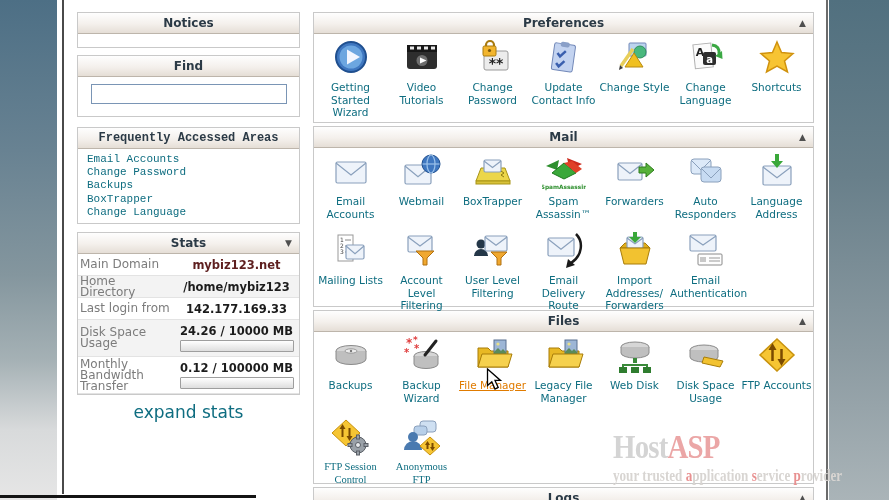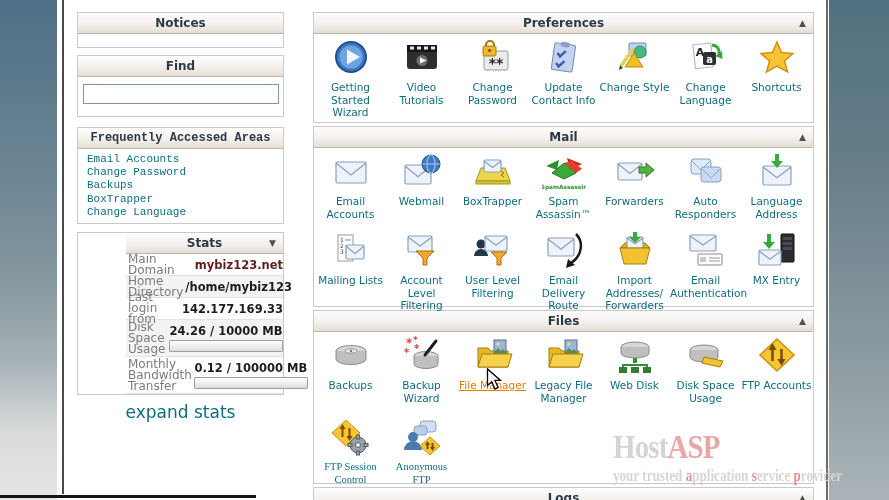--- a/index.html
+++ b/index.html
@@ -16,21 +16,21 @@
 
   
   .panel{border:1px solid #c9c9c9;background:#fff;}
   .panel-header{position:relative;height:20px;line-height:20px;text-align:center;
     font-size:12px;font-weight:bold;color:#2b3a46;
     background:linear-gradient(to bottom,#fefefe 0%,#f4f0ec 55%,#e5ded6 100%);
     border-bottom:1px solid #bdb5ab;}
   .collapse-arrow{position:absolute;right:7px;top:0;font-size:9px;color:#4f4f4f;cursor:pointer;}
 
   
-  #sidebar{position:absolute;left:77px;top:12px;width:207px;}
+  #sidebar{position:absolute;left:77px;top:12px;width:223px;}
   #notices-body{height:13px;}
   #find-body{height:32px;}
   #find-input{display:block;width:188px;height:16px;margin:7px auto 0 auto;
     border:1px solid #7a95b5;font-size:11px;padding:1px 3px;}
   #faa-body{padding:4px 0 4px 9px;}
   .faa-link{display:block;font-size:11px;line-height:13.2px;color:#0e6d80;text-decoration:none;cursor:pointer;}
   .stat-row{display:flex;border-bottom:1px solid #e3e3e3;align-items:center;}
   .stat-row.alt{background:#f3f3f3;}
   .stat-label{width:92px;text-align:left;font-size:12px;color:#7c7c7c;line-height:11px;padding:2px 2px;}
   .stat-value{flex:1;text-align:center;font-size:11.5px;font-weight:bold;color:#1c1c1c;}
@@ -99,21 +99,21 @@
       </div>
       <div id="faa-body">
           <a class="faa-link">Email Accounts</a>
           <a class="faa-link">Change Password</a>
           <a class="faa-link">Backups</a>
           <a class="faa-link">BoxTrapper</a>
           <a class="faa-link">Change Language</a>
         </div>
     </div>
 
-    <div class="panel" style="margin-top:8px;padding-left:48px;">
+    <div class="panel" style="margin-top:8px;">
       <div class="panel-header">
         <span>Stats</span>
         <span class="collapse-arrow">▼</span>
       </div>
       <div id="stats-rows">
           <div class="stat-row h21">
             <div class="stat-label">Main Domain</div>
             <div class="stat-value v-maroon">
               <div>mybiz123.net</div>
             </div>
@@ -397,35 +397,20 @@
                 <svg width="44" height="42" viewBox="0 0 44 42">
                   <rect x="6" y="5" width="26" height="16" rx="1.5" fill="#eef3fa" stroke="#8aa0bc" stroke-width="1.2"></rect>
                   <path d="M6 6 L19 14.92 L32 6" fill="none" stroke="#8aa0bc" stroke-width="1.2"></path>
                   <rect x="14" y="24" width="24" height="11" rx="1" fill="#fdfdfd" stroke="#8a8a8a"></rect>
                   <rect x="16" y="27" width="6" height="5" fill="#c8c8c8"></rect>
                   <line x1="25" y1="28" x2="36" y2="28" stroke="#999999"></line>
                   <line x1="25" y1="31" x2="36" y2="31" stroke="#999999"></line>
                 </svg>
               </div>
               <div class="cell-label">Email Authentication</div>
-            </div>
-            <div class="cell">
-              <div class="cell-icon">
-                <svg width="44" height="42" viewBox="0 0 44 42">
-                  <rect x="26" y="4" width="13" height="28" rx="1" fill="#2c2c30" stroke="#111111"></rect>
-                  <rect x="28" y="7" width="9" height="3" fill="#4a4a52"></rect>
-                  <rect x="28" y="12" width="9" height="3" fill="#4a4a52"></rect>
-                  <rect x="28" y="17" width="9" height="3" fill="#4a4a52"></rect>
-                  <line x1="14" y1="4" x2="14" y2="13" stroke="#3aa83a" stroke-width="4"></line>
-                  <polygon points="8,12 20,12 14,19" fill="#3aa83a"></polygon>
-                  <rect x="4" y="20" width="22" height="15" rx="1.5" fill="#eef3fa" stroke="#8aa0bc" stroke-width="1.2"></rect>
-                  <path d="M4 21 L15 29.3 L26 21" fill="none" stroke="#8aa0bc" stroke-width="1.2"></path>
-                </svg>
-              </div>
-              <div class="cell-label">MX Entry</div>
             </div>
           </div>
         </div>
       </div>
       <div class="panel section sec-files">
         <div class="panel-header"><span>Files</span><span class="collapse-arrow">▲</span></div>
         <div class="panel-body">
           <div class="icon-row row-0">
             <div class="cell">
               <div class="cell-icon">

